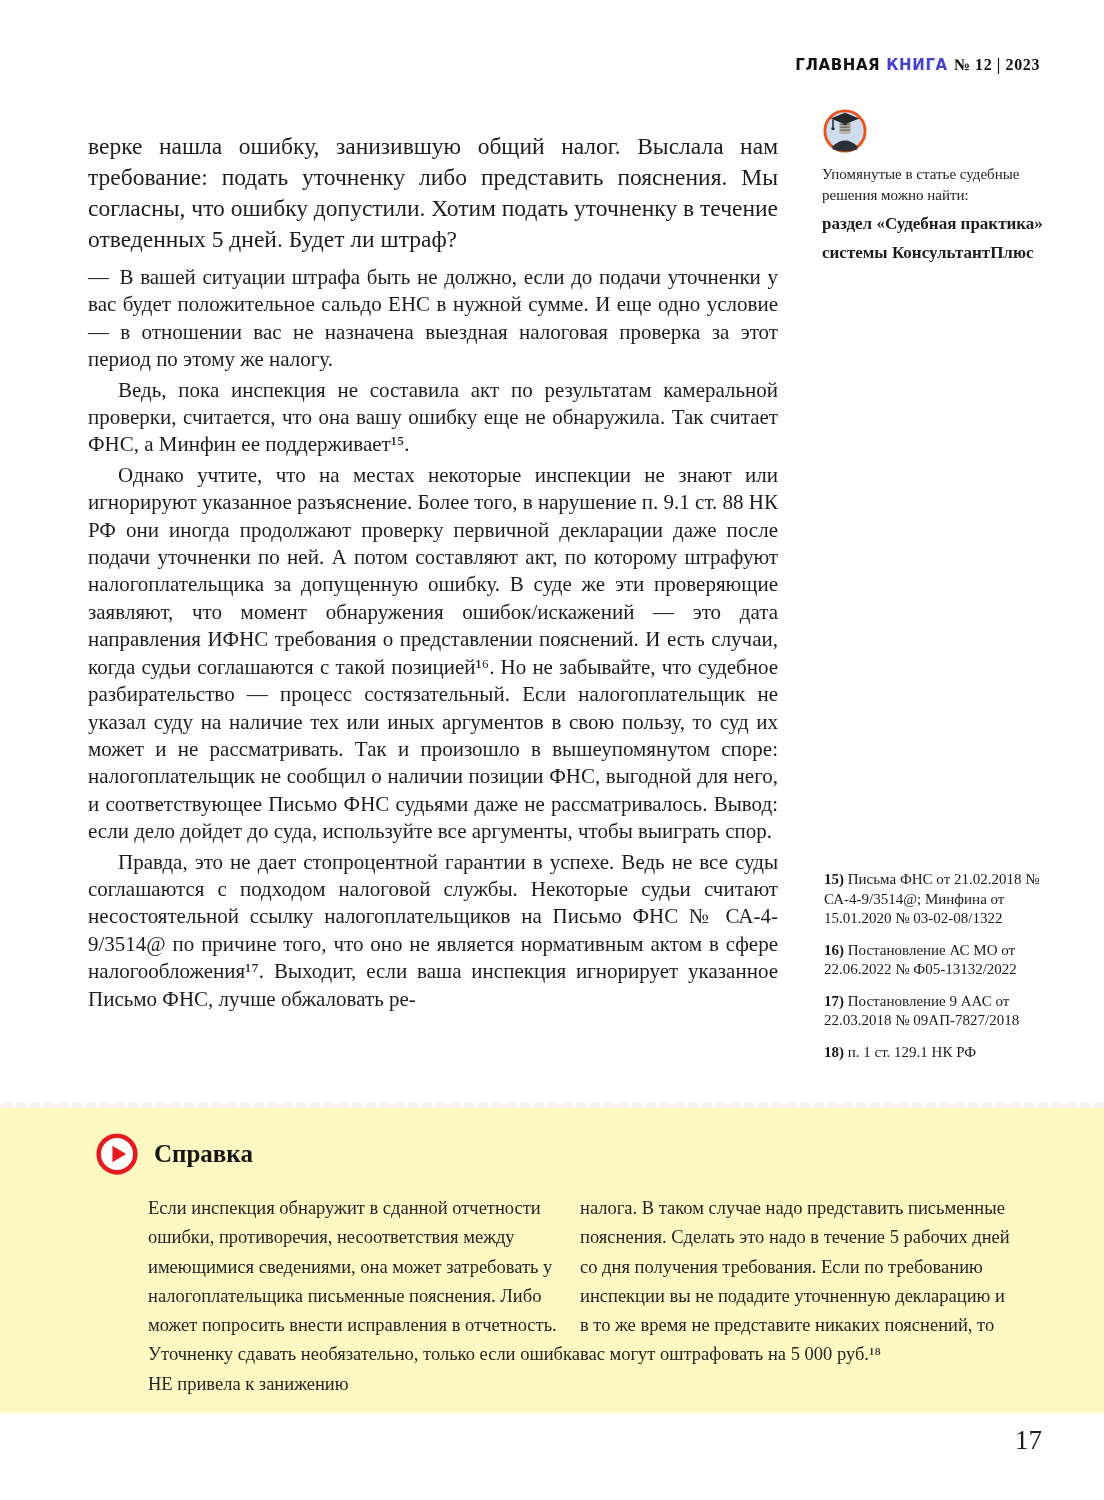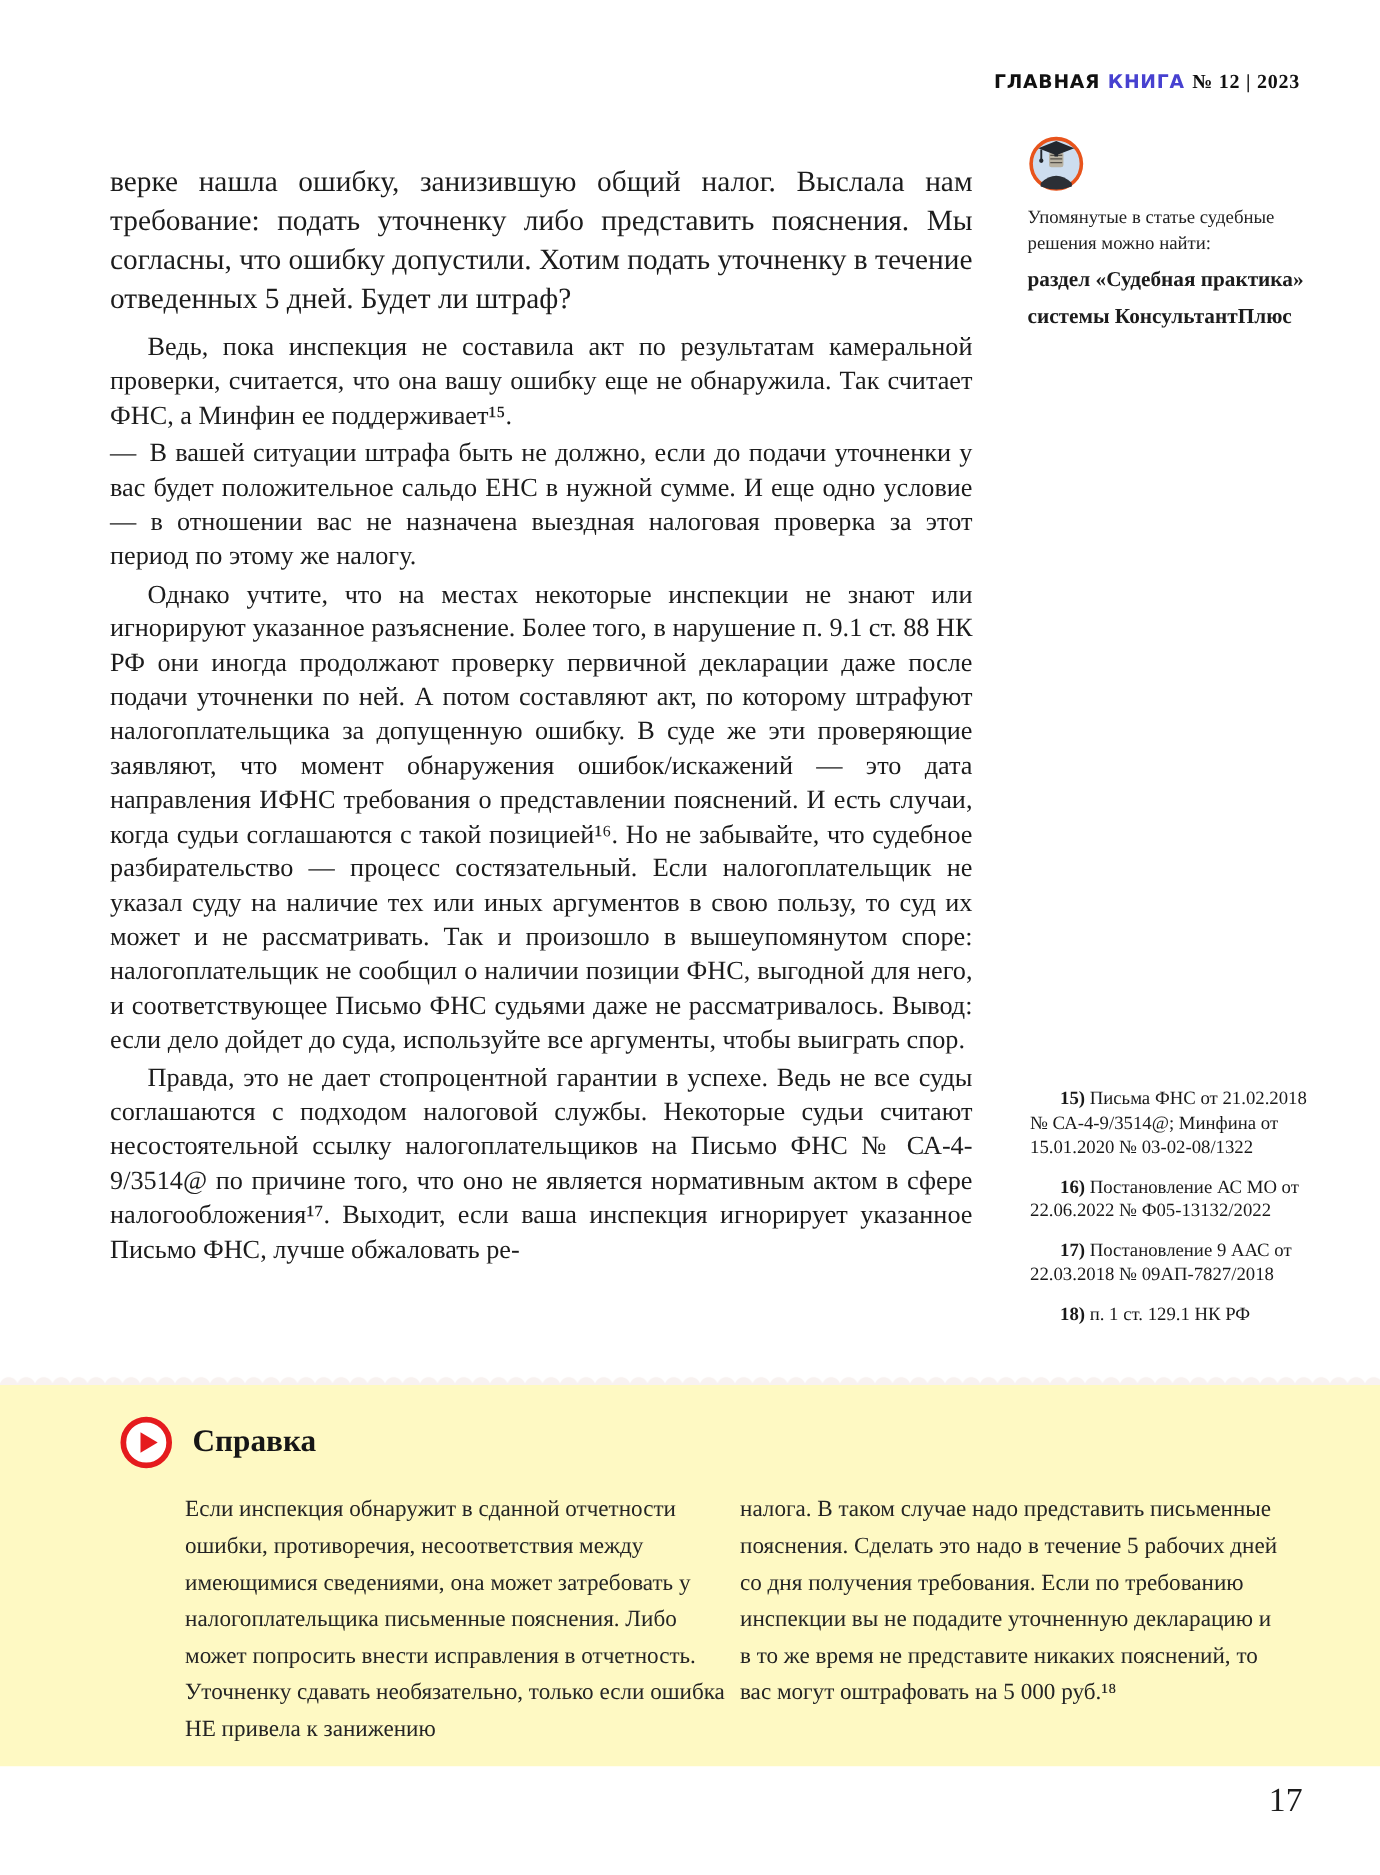--- a/index.html
+++ b/index.html
@@ -38,60 +38,60 @@
   .body-paragraph.indent { text-indent:30px; }
 
   
   .sidebar-note { position:absolute; left:822px; top:108px; width:222px; }
   .expert-badge { width:46px; height:46px; display:block; margin-bottom:10px; }
   .sidebar-note .note-text { font-size:15px; line-height:20.5px; color:#222; }
   .sidebar-note .note-bold { font-size:17px; line-height:29px; font-weight:bold; margin-top:4px; }
 
   .footnotes { position:absolute; left:824px; top:870px; width:228px; }
   .footnote { font-size:15px; line-height:19.5px; margin-bottom:12px; color:#191919; }
-  .footnote .fn-num { font-weight:bold;margin-left:24px; }
+  .footnote .fn-num { font-weight:bold; }
 
   
   .ref-edge {
     position:absolute; left:0; top:1100px; width:1104px; height:9px;
     background:radial-gradient(circle at 7px 9px, #f8f2f0 7px, rgba(248,242,240,0) 7.6px);
     background-size:14px 9px; background-repeat:repeat-x;
   }
   .ref-box {
     position:absolute; left:0; top:1108px; width:1104px; height:305px;
     background:#fef9c3;
   }
   .ref-head { position:absolute; left:95px; top:24px; display:flex; align-items:center; }
   .ref-icon { width:44px; height:44px; display:block; }
   .ref-title { font-weight:bold; font-size:25px; color:#161616; margin-left:15px; }
   .ref-col {
     position:absolute; top:86px; font-size:18.5px; line-height:29.3px; color:#242424;
   }
   .ref-col.left  { left:148px; width:432px; }
-  .ref-col.right { left:592px; width:432px; }
+  .ref-col.right { left:580px; width:432px; }
 
   
   .page-number {
     position:absolute; right:62px; top:1425px;
     font-size:27px; color:#1c1c1c;
   }
 </style>
 </head>
 <body>
 
 <div class="page">
 
   <div class="mag-header">
     <span class="brand brand-main">ГЛАВНАЯ</span><span class="brand brand-accent">КНИГА</span><span class="issue">№ 12 | 2023</span>
   </div>
 
   <div class="main-col">
     <p class="q-paragraph">верке нашла ошибку, занизившую общий налог. Выслала нам требование: подать уточненку либо представить пояснения. Мы согласны, что ошибку допустили. Хотим подать уточненку в течение отведенных 5 дней. Будет ли штраф?</p>
+    <p class="body-paragraph">— В вашей ситуации штрафа быть не должно, если до подачи уточненки у вас будет положительное сальдо ЕНС в нужной сумме. И еще одно условие — в отношении вас не назначена выездная налоговая проверка за этот период по этому же налогу.</p>
     <p class="body-paragraph indent">Ведь, пока инспекция не составила акт по результатам камеральной проверки, считается, что она вашу ошибку еще не обнаружила. Так считает ФНС, а Минфин ее поддерживает¹⁵.</p>
-    <p class="body-paragraph">— В вашей ситуации штрафа быть не должно, если до подачи уточненки у вас будет положительное сальдо ЕНС в нужной сумме. И еще одно условие — в отношении вас не назначена выездная налоговая проверка за этот период по этому же налогу.</p>
     <p class="body-paragraph indent">Однако учтите, что на местах некоторые инспекции не знают или игнорируют указанное разъяснение. Более того, в нарушение п. 9.1 ст. 88 НК РФ они иногда продолжают проверку первичной декларации даже после подачи уточненки по ней. А потом составляют акт, по которому штрафуют налогоплательщика за допущенную ошибку. В суде же эти проверяющие заявляют, что момент обнаружения ошибок/искажений — это дата направления ИФНС требования о представлении пояснений. И есть случаи, когда судьи соглашаются с такой позицией¹⁶. Но не забывайте, что судебное разбирательство — процесс состязательный. Если налогоплательщик не указал суду на наличие тех или иных аргументов в свою пользу, то суд их может и не рассматривать. Так и произошло в вышеупомянутом споре: налогоплательщик не сообщил о наличии позиции ФНС, выгодной для него, и соответствующее Письмо ФНС судьями даже не рассматривалось. Вывод: если дело дойдет до суда, используйте все аргументы, чтобы выиграть спор.</p>
     <p class="body-paragraph indent">Правда, это не дает стопроцентной гарантии в успехе. Ведь не все суды соглашаются с подходом налоговой службы. Некоторые судьи считают несостоятельной ссылку налогоплательщиков на Письмо ФНС № СА-4-9/3514@ по причине того, что оно не является нормативным актом в сфере налогообложения¹⁷. Выходит, если ваша инспекция игнорирует указанное Письмо ФНС, лучше обжаловать ре-</p>
   </div>
 
   <div class="sidebar-note">
     <svg class="expert-badge" viewBox="0 0 48 48" aria-hidden="true">
       <circle cx="24" cy="24" r="21" fill="#cdddef" stroke="#e8541c" stroke-width="3"></circle>
       <path d="M11 40 Q24 28 37 40 L37 43 Q24 48 11 43 Z" fill="#2b2f36"></path>
       <rect x="18" y="14" width="12" height="13" rx="2" fill="#b9b2a2"></rect>
       <path d="M19 17 h10 M19 20 h10 M19 23 h10" stroke="#55504a" stroke-width="1"></path>

